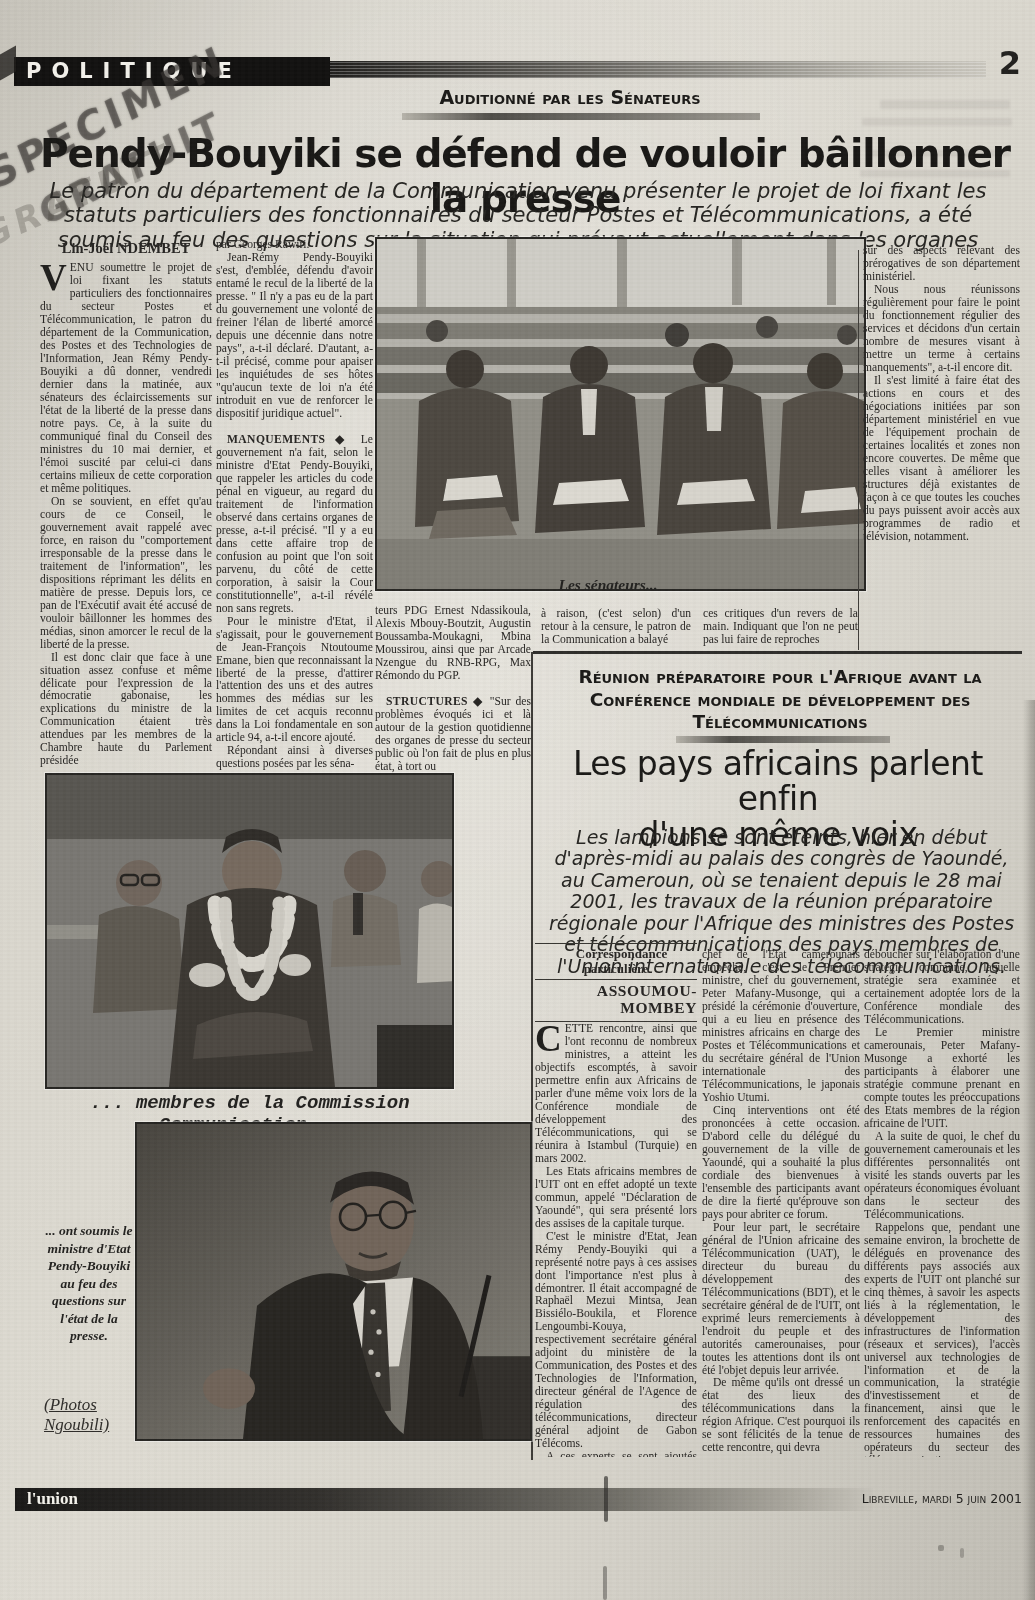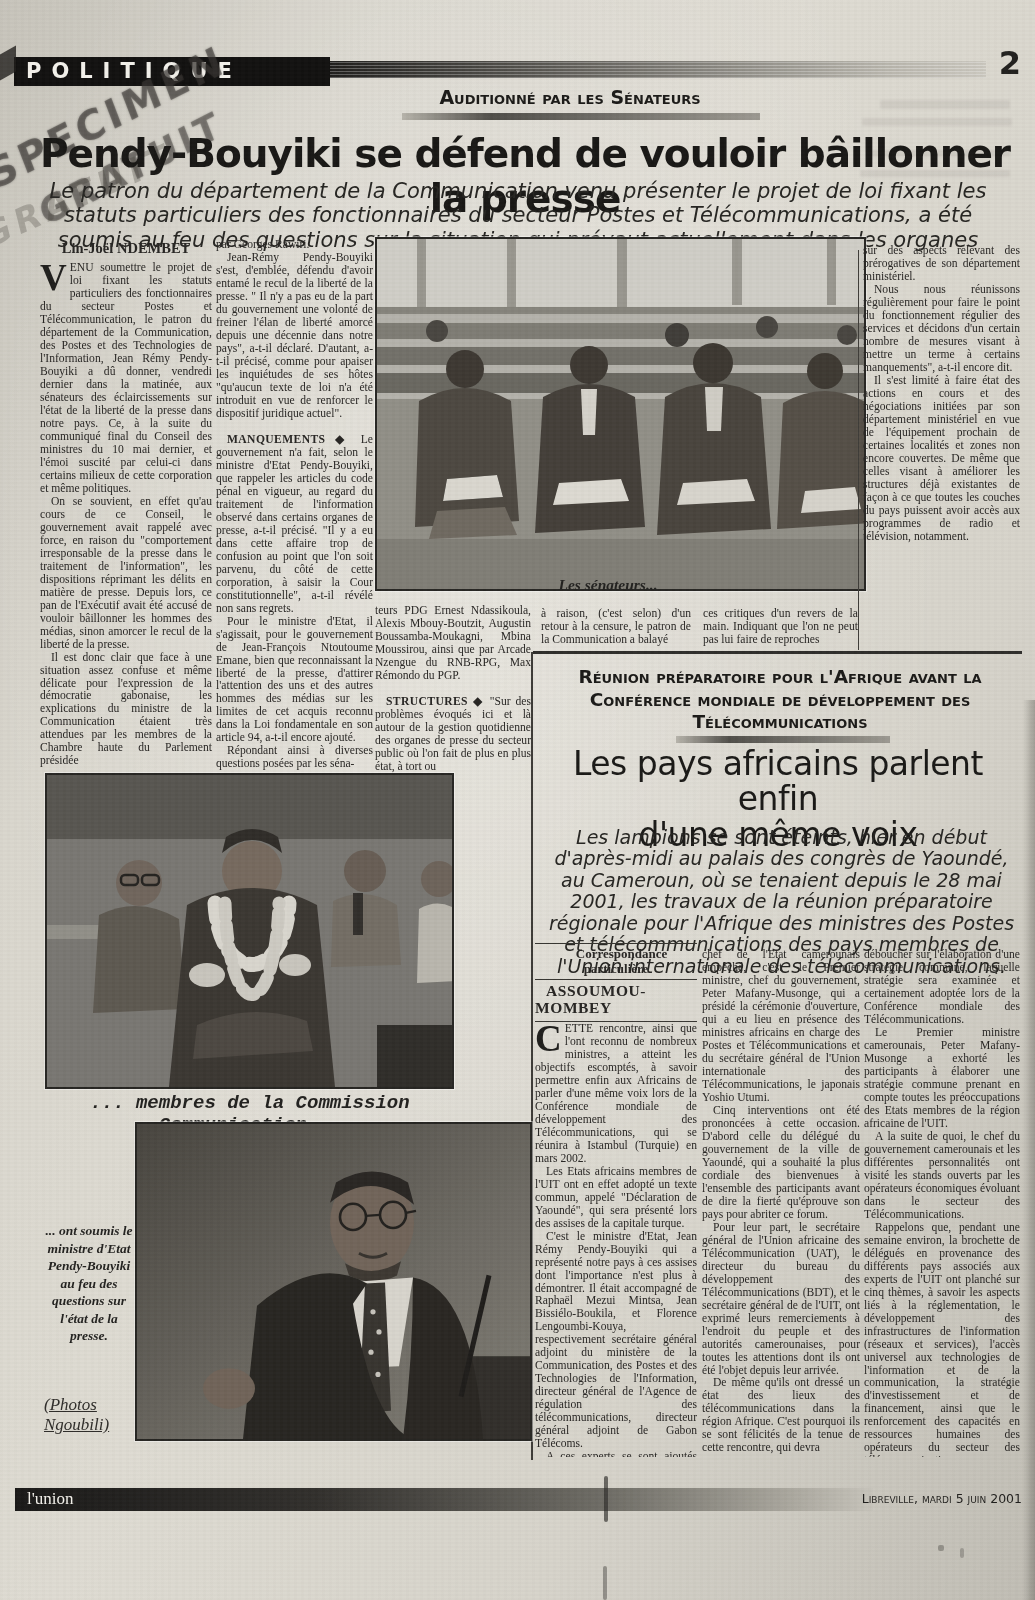--- a/index.html
+++ b/index.html
@@ -79,26 +79,26 @@
   .kicker2{left:543px;top:666px;width:474px;font-size:18.5px;line-height:1.22;}
   .kicker2-rule{left:676px;top:736px;width:214px;}
   .headline2{left:538px;top:746px;width:480px;text-align:center;
     font-family:"DejaVu Sans",sans-serif;font-weight:normal;font-size:33px;line-height:1.07;letter-spacing:-.5px;color:#161513;}
   .lead2{left:541px;top:827px;width:481px;font-size:19px;line-height:1.13;}
   .colA{left:535px;top:943px;width:162px;height:514px;}
   .colB{left:702px;top:948px;width:158px;height:509px;}
   .colC{left:864px;top:948px;width:156px;height:509px;}
   .corr-head{border-top:1.5px solid #35332f;border-bottom:1px solid #35332f;
     font-weight:bold;font-size:13px;text-align:center;padding:3px 0;margin-bottom:2px;text-indent:0;}
-  .corr-byline{font-weight:bold;font-size:15.5px;text-align:left;letter-spacing:.6px;
+  .corr-byline{font-weight:bold;font-size:15.5px;text-align:right;letter-spacing:.6px;
     border-bottom:1px solid #35332f;padding:2px 0 4px;margin-bottom:8px;text-indent:0;}
   
   .footer-bar{left:15px;top:1488px;width:858px;height:23px;
     background:linear-gradient(to right,#161514,#2e2c29 35%,#6f6d66 70%,#a8a59c 90%,#c6c3ba);}
-  .footer-brand{left:27px;top:1489px;color:#f5f3ed;font-weight:normal;font-size:17px;
+  .footer-brand{left:27px;top:1489px;color:#f5f3ed;font-weight:bold;font-size:17px;
     font-family:"Liberation Serif",serif;}
   .footer-date{left:860px;top:1491px;width:162px;text-align:right;color:#1c1b19;
     font-family:"DejaVu Sans",sans-serif;font-weight:normal;font-variant:small-caps;font-size:12.5px;}
 </style>
 </head>
 <body>
 
 <div class="page">
 
   <div class="abs section-bar">

